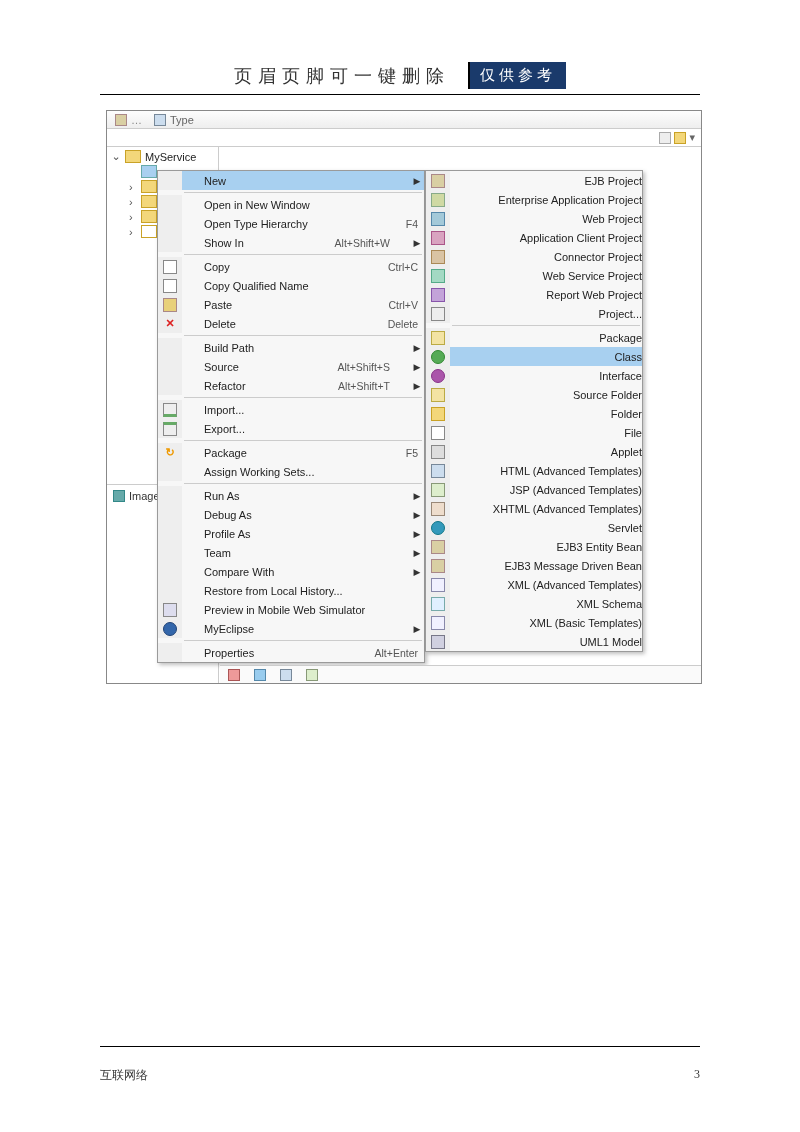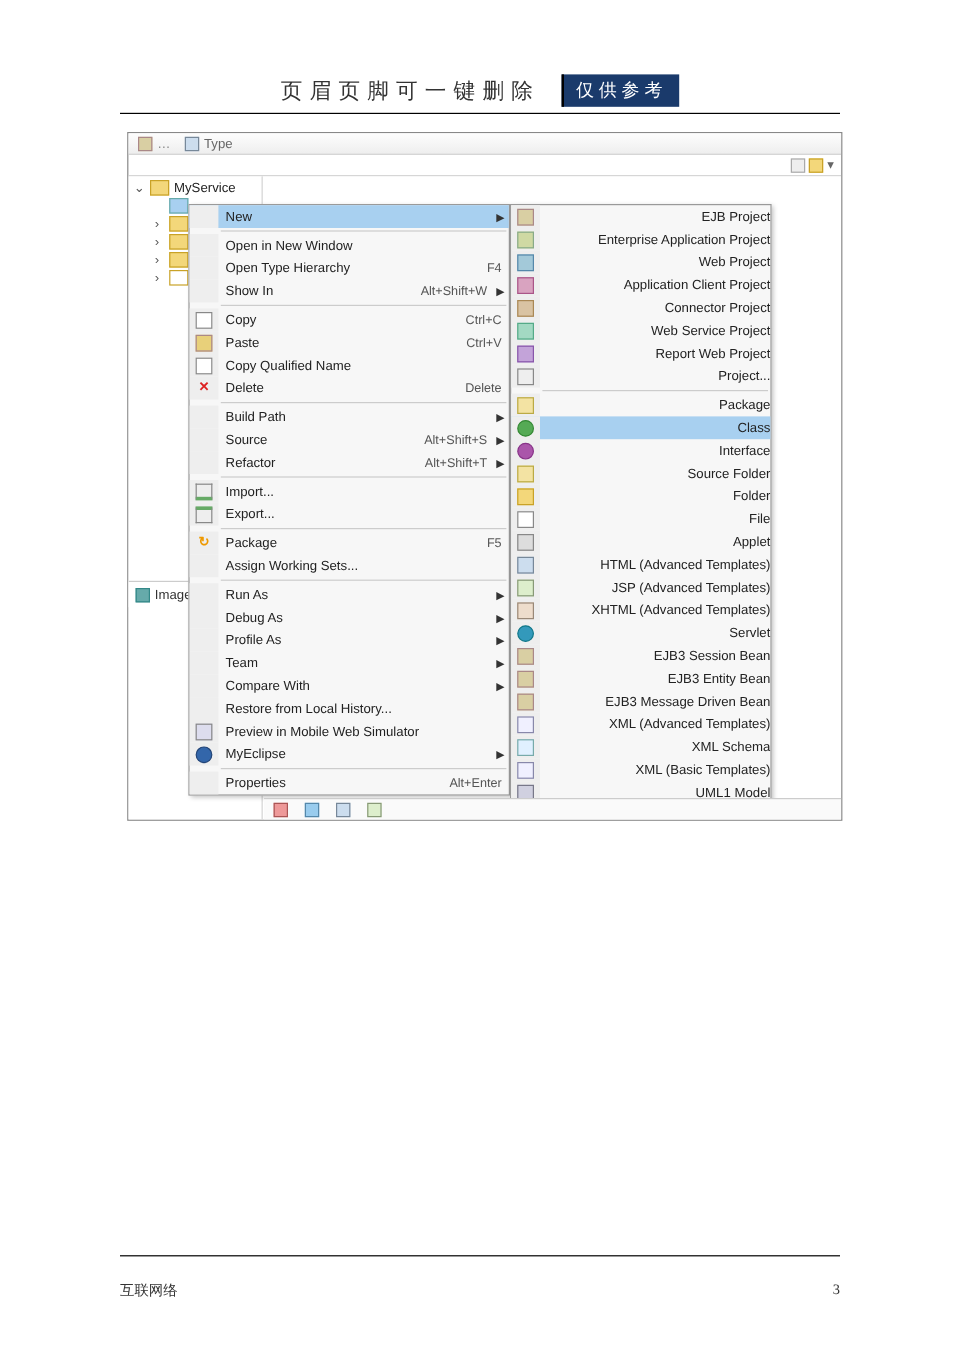--- a/index.html
+++ b/index.html
@@ -18,21 +18,21 @@
   .tree-root { display: flex; align-items: center; gap: 4px; padding: 1px 4px; }
   .tree-root .exp { width: 10px; text-align: center; color: #555;}
   .folder-sel { width:16px; height:13px; background:#f3d77a; border:1px solid #c9a227; display:inline-block;}
   .tree-child { display:flex; align-items:center; gap:4px; padding:1px 4px 1px 22px;}
   .tree-child .mark { color:#555; width:8px;}
   .img-tab { position:absolute; left:0; top:373px; width:112px; height:22px; border-top:1px solid #ccc; border-right:1px solid #ccc; background:#fff; display:flex; align-items:center; padding-left:6px; gap:4px; font-size:11px; color:#333;}
   .main-area { flex:1; background:#fff; position:relative;}
   .context-menu { position:absolute; left: 50px; top: 59px; width: 268px; background:#f7f7f7; border:1px solid #9a9a9a; box-shadow:2px 2px 4px rgba(0,0,0,.25);}
   .sub-menu { position:absolute; left: 318px; top: 59px; width: 218px; background:#f7f7f7; border:1px solid #9a9a9a; box-shadow:2px 2px 4px rgba(0,0,0,.25);text-align:right;}
   .menu-iconcol { width:24px; align-self:stretch; background:#eee; display:flex; align-items:center; justify-content:center;}
-  .menu-item { display:flex; align-items:center; height:19px; cursor:default;}
+  .menu-item { display:flex; align-items:center; height:19px; cursor:default;gap:16px;}
   .menu-item.sel { background:#a8d0f0; }
   .menu-label { flex:1; padding-left:6px; white-space:nowrap; overflow:hidden;}
   .menu-shortcut { color:#555; padding-right:6px; font-size:10.5px; white-space:nowrap;}
   .menu-arrow { width:12px; text-align:center; color:#333; font-size:9px; padding-right:2px;}
   .menu-sep { height:1px; margin:2px 2px 2px 26px; background:#ccc;}
   .ic { width:14px; height:14px; display:inline-block;}
   .ic-copy{border:1px solid #888;background:#fff;}
   .ic-paste{background:#e8d07a;border:1px solid #a88;}
   .ic-del{color:#d22;font-weight:bold;line-height:12px;text-align:center;}
   .ic-imp{border:1px solid #888;border-bottom:3px solid #6a6;}
@@ -152,33 +152,33 @@
       <div class="menu-sep"></div>
       <div class="menu-item">
         <div class="menu-iconcol">
           <span class="ic ic-copy"></span>
         </div>
         <div class="menu-label">Copy</div>
         <div class="menu-shortcut">Ctrl+C</div>
       </div>
       <div class="menu-item">
         <div class="menu-iconcol">
+          <span class="ic ic-copy"></span>
+        </div>
+        <div class="menu-label">Copy Qualified Name</div>
+      </div>
+      <div class="menu-item">
+        <div class="menu-iconcol">
           <span class="ic ic-paste"></span>
         </div>
         <div class="menu-label">Paste</div>
         <div class="menu-shortcut">Ctrl+V</div>
       </div>
       <div class="menu-item">
         <div class="menu-iconcol">
-          <span class="ic ic-copy"></span>
-        </div>
-        <div class="menu-label">Copy Qualified Name</div>
-      </div>
-      <div class="menu-item">
-        <div class="menu-iconcol">
           <span class="ic ic-del" style="font-size: 11px; border: none; background: none;">✕</span>
         </div>
         <div class="menu-label">Delete</div>
         <div class="menu-shortcut">Delete</div>
       </div>
       <div class="menu-sep"></div>
       <div class="menu-item">
         <div class="menu-iconcol"></div>
         <div class="menu-label">Build Path</div>
         <div class="menu-arrow">▶</div>
@@ -379,26 +379,20 @@
         <div class="menu-iconcol">
           <span class="ic ic-xhtml"></span>
         </div>
         <div class="menu-label">XHTML (Advanced Templates)</div>
       </div>
       <div class="menu-item">
         <div class="menu-iconcol">
           <span class="ic ic-srv"></span>
         </div>
         <div class="menu-label">Servlet</div>
-      </div>
-      <div class="menu-item">
-        <div class="menu-iconcol">
-          <span class="ic ic-e3s"></span>
-        </div>
-        <div class="menu-label">EJB3 Session Bean</div>
       </div>
       <div class="menu-item">
         <div class="menu-iconcol">
           <span class="ic ic-e3e"></span>
         </div>
         <div class="menu-label">EJB3 Entity Bean</div>
       </div>
       <div class="menu-item">
         <div class="menu-iconcol">
           <span class="ic ic-e3m"></span>

